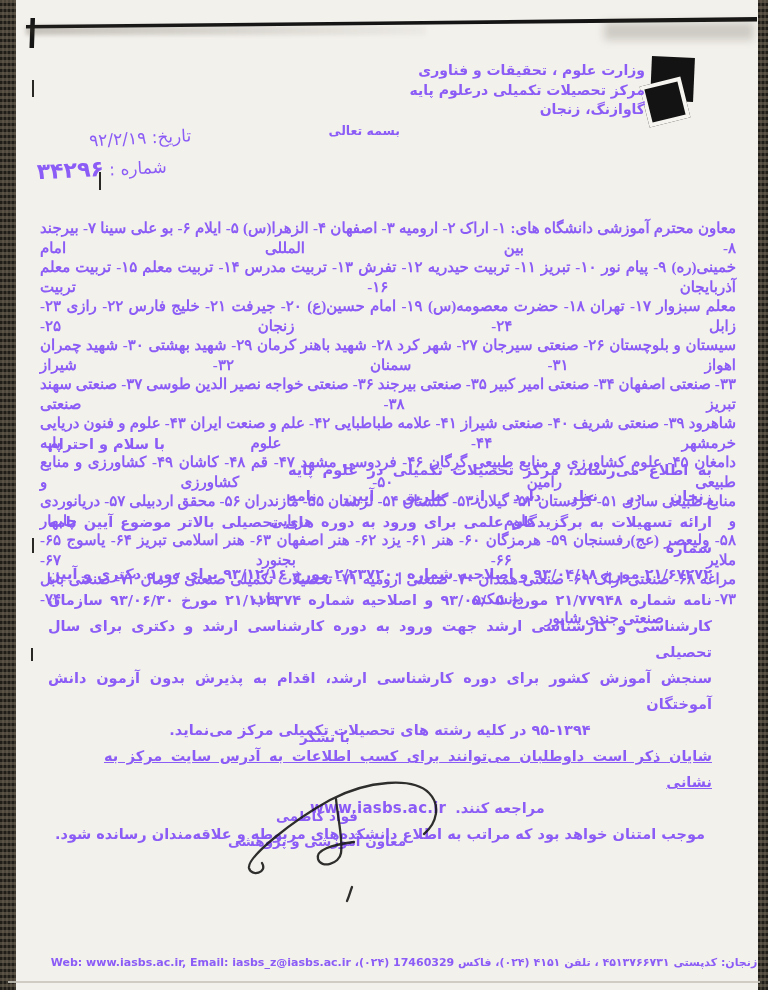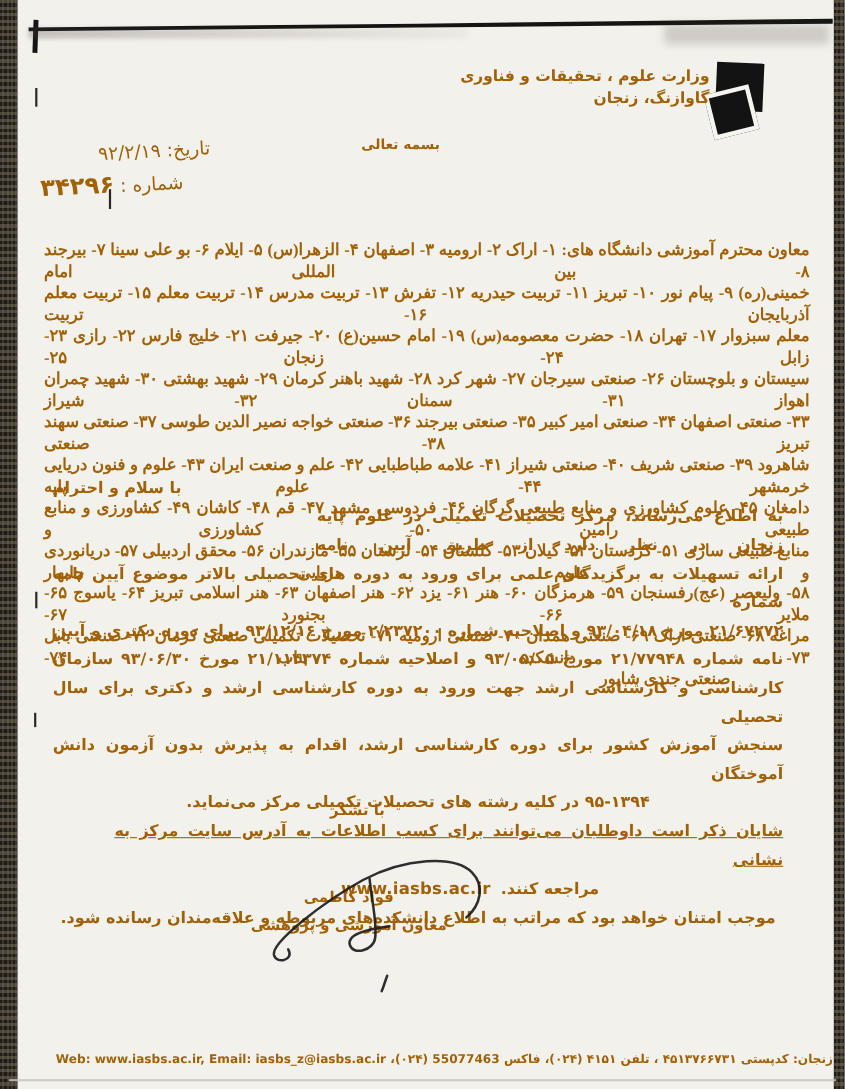--- a/index.html
+++ b/index.html
@@ -1,17 +1,17 @@
 <!DOCTYPE html>
 <html lang="fa"><head>
 <meta charset="utf-8">
 <style>
   html,body{margin:0;padding:0;background:#777;}
   .page{position:relative;width:768px;height:990px;background:#f3f1ec;overflow:hidden;
-        font-family:"DejaVu Sans",sans-serif;color:#a16207;}
+        font-family:"DejaVu Sans",sans-serif;color:#8b5cf6;}
   
   .edge{position:absolute;top:0;bottom:0;background:
         repeating-linear-gradient(180deg,rgba(130,118,98,.45) 0 3px,rgba(0,0,0,0) 3px 6px),
         repeating-linear-gradient(90deg,#201d19 0 2px,#3b362e 2px 4px);}
   .edge-left{left:0;width:16px;}
   .edge-right{right:0;width:10px;}
   
   .topline{position:absolute;left:0;top:0;width:768px;height:60px;pointer-events:none;}
   .smudge{position:absolute;pointer-events:none;}
   .smudge1{left:26px;top:26px;width:400px;height:9px;background:linear-gradient(90deg,rgba(75,68,55,.28),rgba(75,68,55,.04));filter:blur(2px);}
@@ -73,20 +73,21 @@
   <div class="fold" style="left:99px;top:172px;width:2px;height:18px;"></div>
   <div class="fold" style="left:32px;top:538px;width:2px;height:15px;"></div>
   <div class="fold" style="left:31px;top:648px;width:2px;height:13px;"></div>
 
   <div class="logo">
     <div class="logo-big"></div>
     <div class="logo-rot"></div>
   </div>
   <div class="letterhead">
     <div>وزارت علوم ، تحقیقات و فناوری</div>
+    <div>مرکز تحصیلات تکمیلی درعلوم پایه</div>
     <div>گاوازنگ، زنجان</div>
   </div>
   <div class="besmele">بسمه تعالی</div>
 
   <div class="meta">
     <div class="m1">تاریخ: ۹۲/۲/۱۹</div>
     <div class="m2">
       <span>شماره :</span>
       <span class="num">۳۴۲۹۶</span>
     </div>
@@ -129,16 +130,16 @@
     <div>معاون آموزشی و پژوهشی</div>
   </div>
   <svg class="scribble" viewBox="0 0 768 990">
     <g fill="none" stroke="#191919" stroke-width="2.3" stroke-linecap="round" opacity="0.9">
       <path d="M 262 863 C 268 873 251 877 249 868 C 247 857 292 821 330 800 C 368 780 413 777 429 793 C 441 805 437 823 424 834"></path>
       <path d="M 336 799 C 338 820 343 839 341 853 C 339.5 864 321 869 318 859 C 315.5 850 331 845 354 842"></path>
       <path d="M 352 887 C 350 892 349 897 347 901"></path>
     </g>
   </svg>
 
-  <div class="footer">زنجان: کدپستی ۴۵۱۳۷۶۶۷۳۱ ، تلفن ۴۱۵۱ (۰۲۴)، فاکس 55077463 (۰۲۴)، Web: www.iasbs.ac.ir, Email: iasbs_z@iasbs.ac.ir</div>
+  <div class="footer">زنجان: کدپستی ۴۵۱۳۷۶۶۷۳۱ ، تلفن ۴۱۵۱ (۰۲۴)، فاکس 17460329 (۰۲۴)، Web: www.iasbs.ac.ir, Email: iasbs_z@iasbs.ac.ir</div>
   <div class="footrule"></div>
 
 </div>
 
 </body></html>

